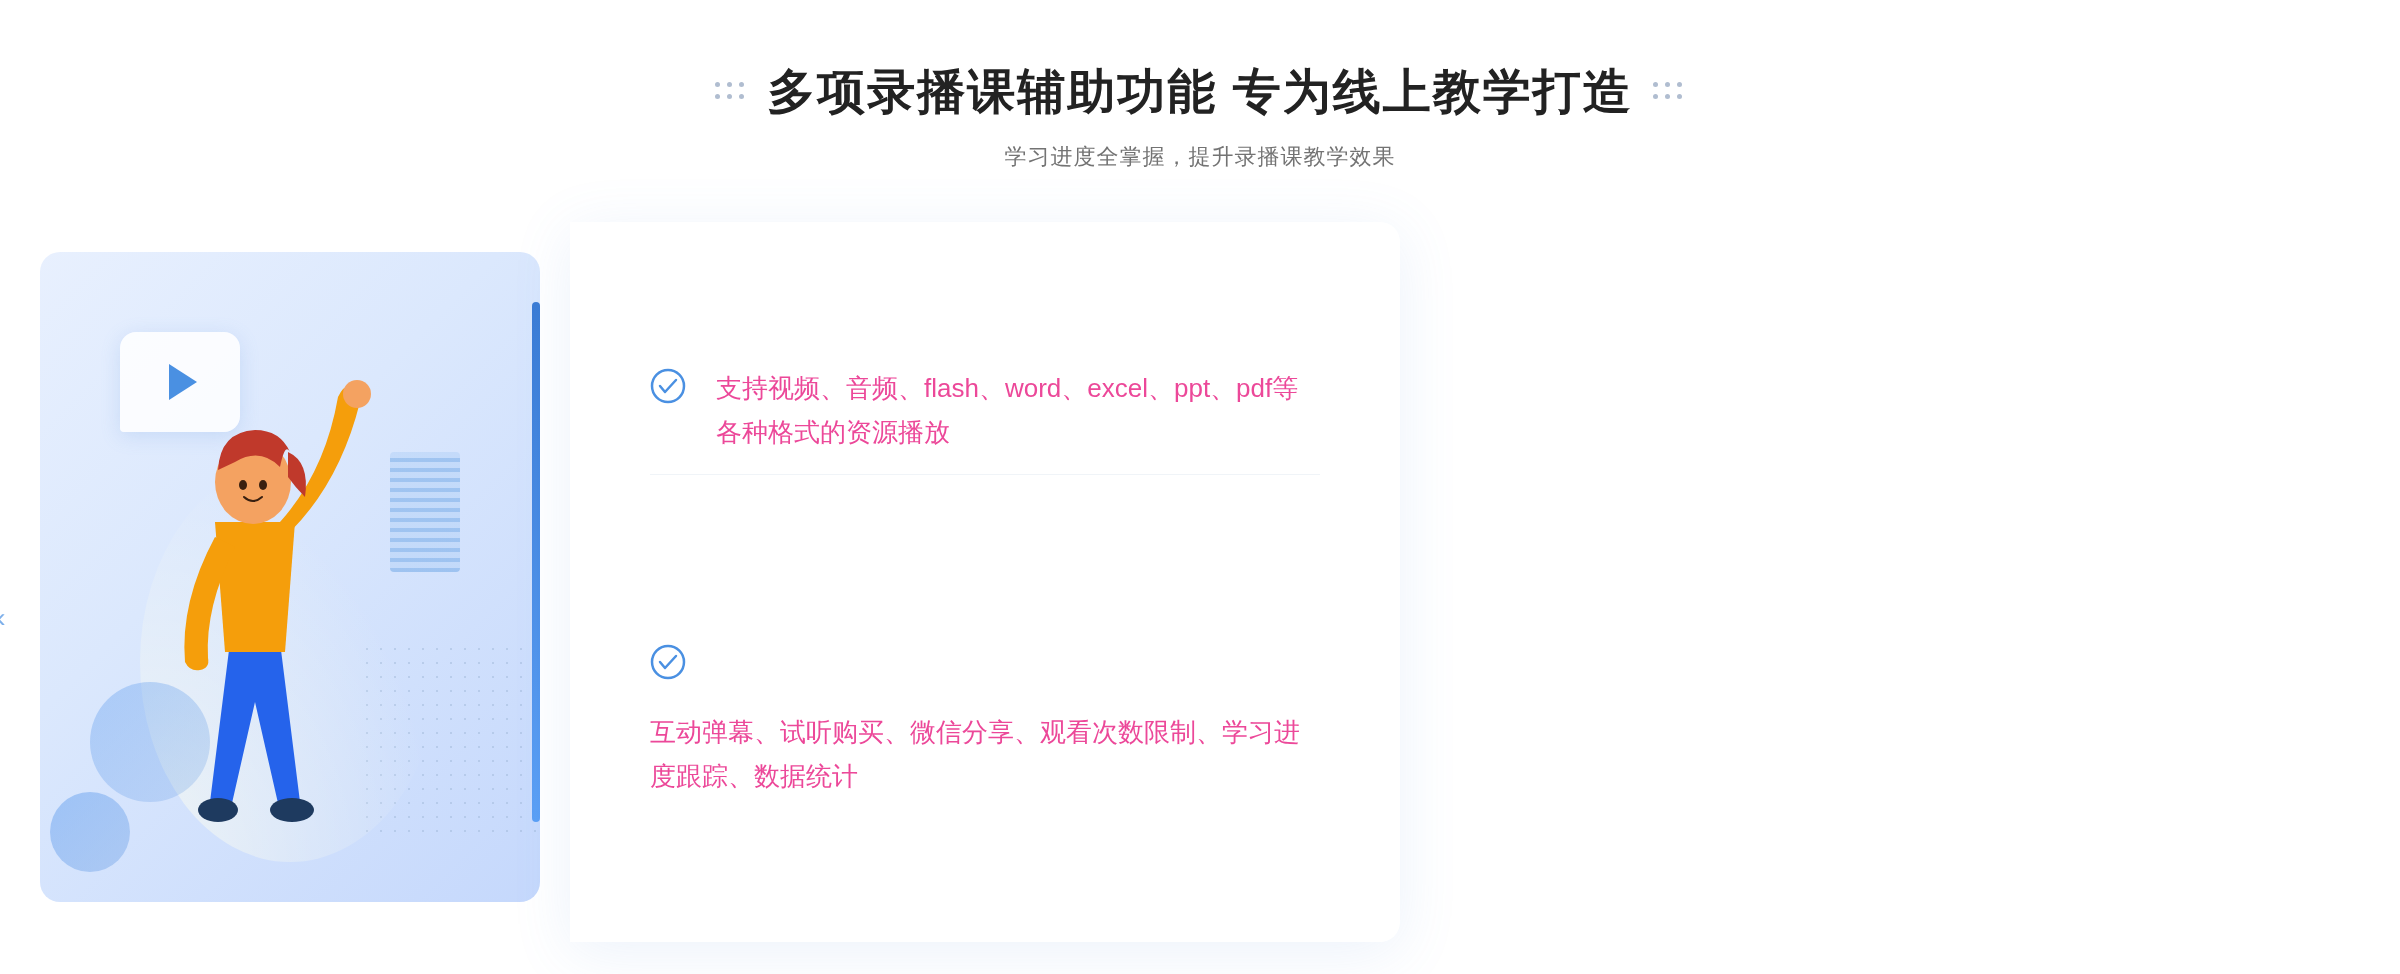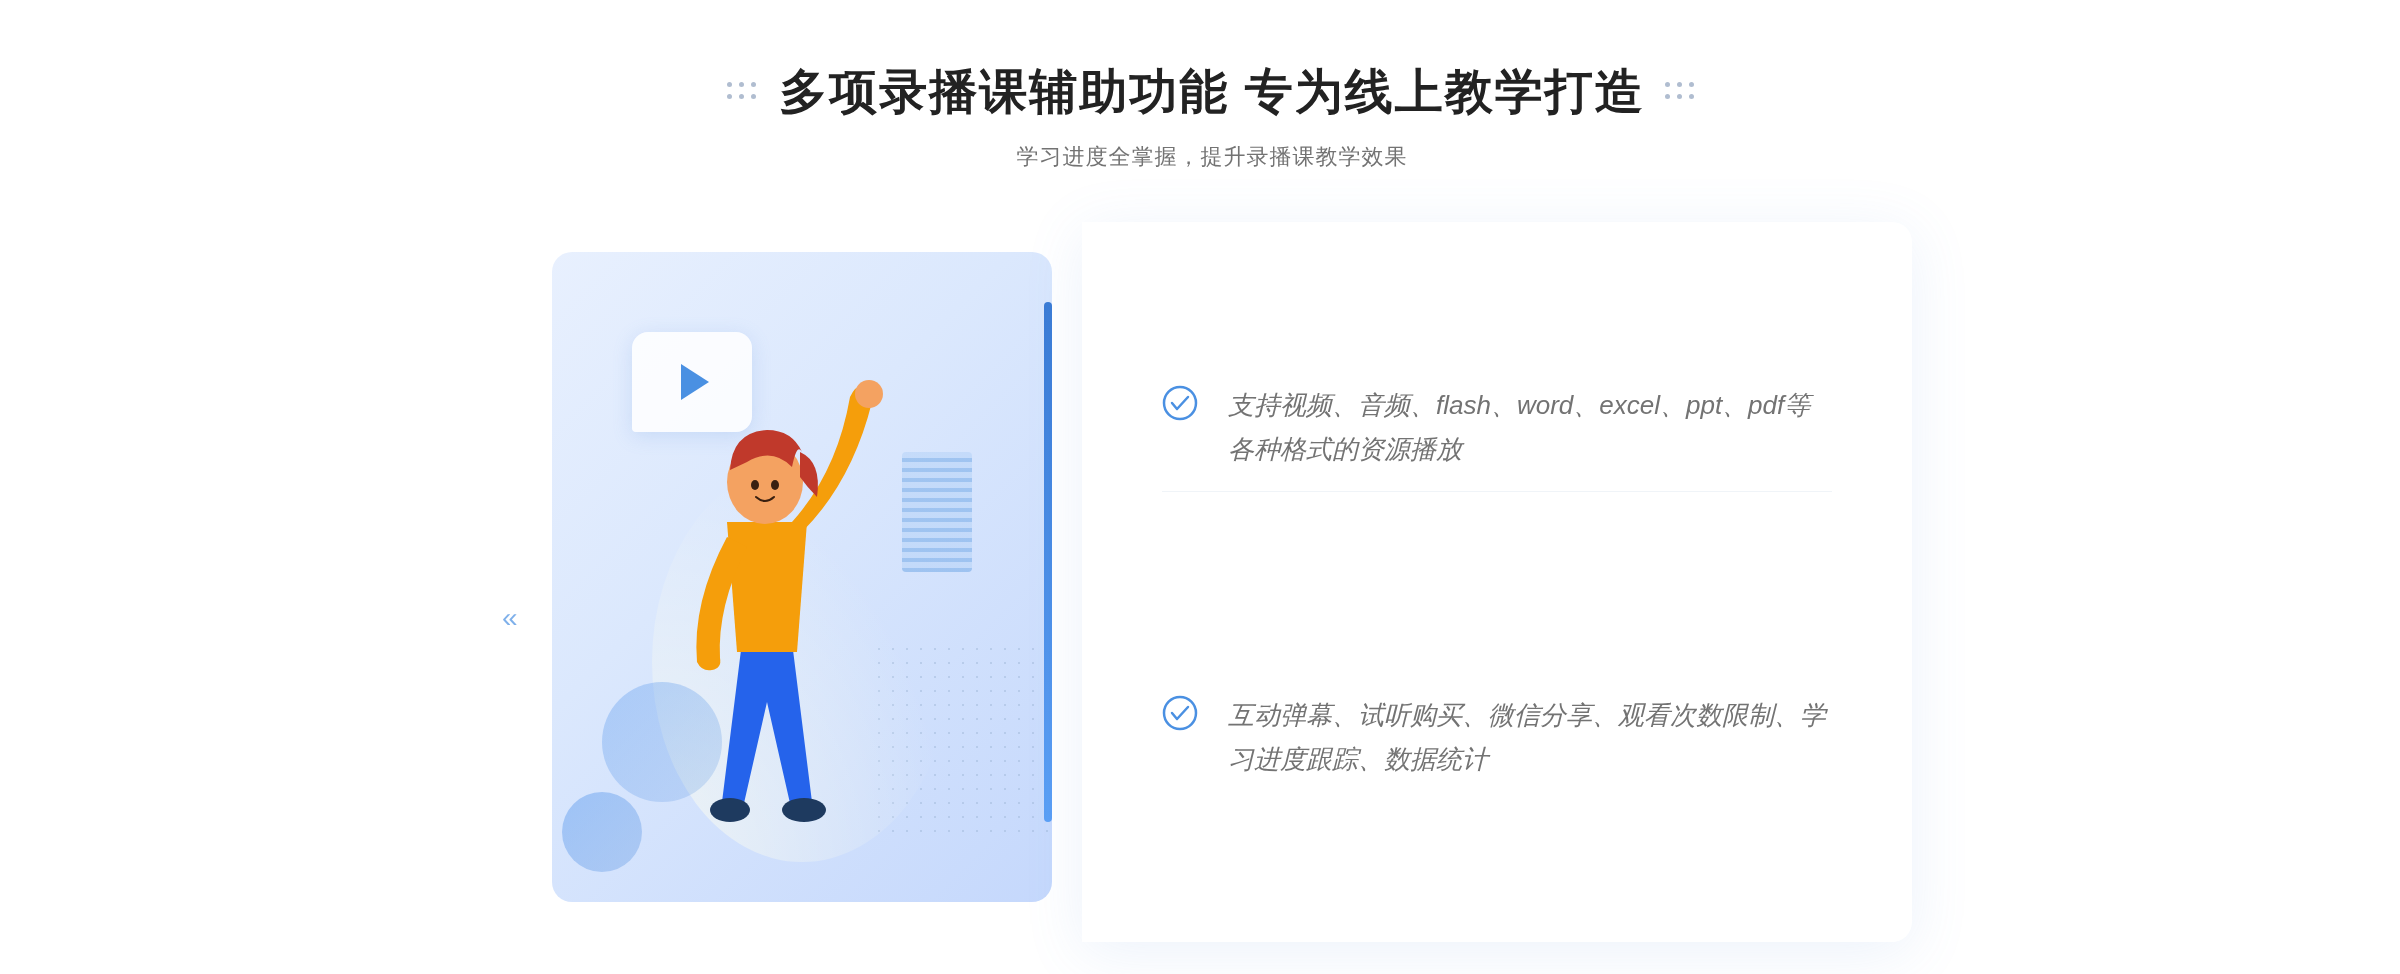--- a/index.html
+++ b/index.html
@@ -16,22 +16,20 @@
       display: flex;
       flex-direction: column;
       align-items: center;
       padding: 60px 0 80px;
     }
 
     .page-wrapper {
       width: 100%;
       display: flex;
       flex-direction: column;
-      align-items: center;
-      padding-left: 24px;
     }
 
     .header-section {
       display: flex;
       flex-direction: column;
       align-items: center;
       margin-bottom: 50px;
     }
 
     .title-row {
@@ -235,40 +233,40 @@
     .feature-item {
       display: flex;
       align-items: flex-start;
       gap: 30px;
       padding: 20px 0;
       border-bottom: 1px solid #f0f4f8;
     }
 
     .feature-item:last-child {
       border-bottom: none;
+      flex-direction: column;
     }
 
     .check-icon {
       width: 36px;
       height: 36px;
       flex-shrink: 0;
       margin-top: 2px;
     }
 
     .check-icon svg {
       width: 36px;
       height: 36px;
     }
 
     .feature-text {
       font-size: 26px;
-      color: #737373;
+      color: #ec4899;
       line-height: 1.7;
       font-weight: 400;
-      font-style: italic;
     }
 
     
     .person-svg {
       position: absolute;
       bottom: 0;
       left: 30px;
       width: 380px;
       height: 580px;
     }

